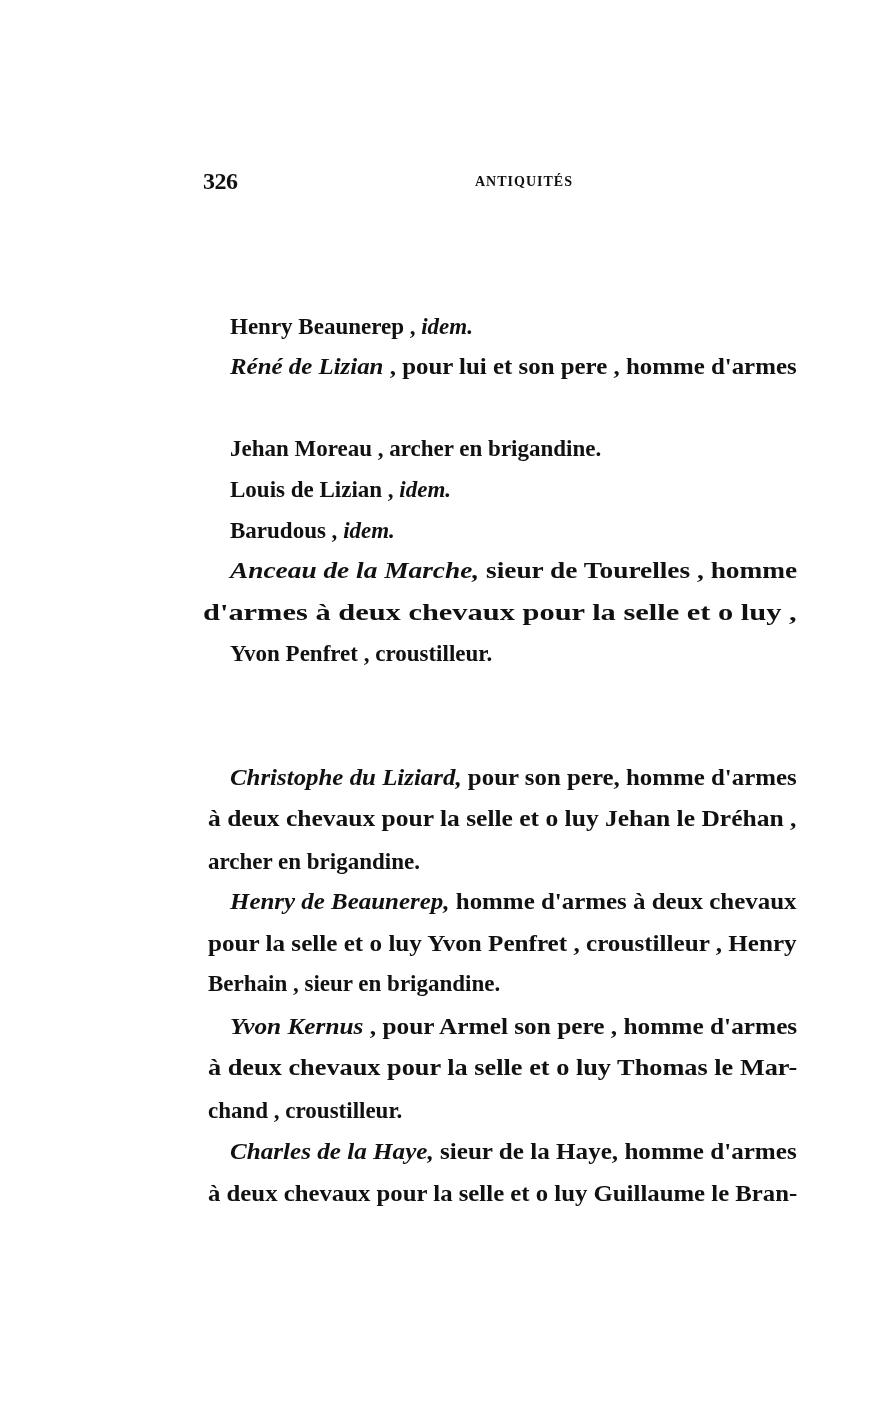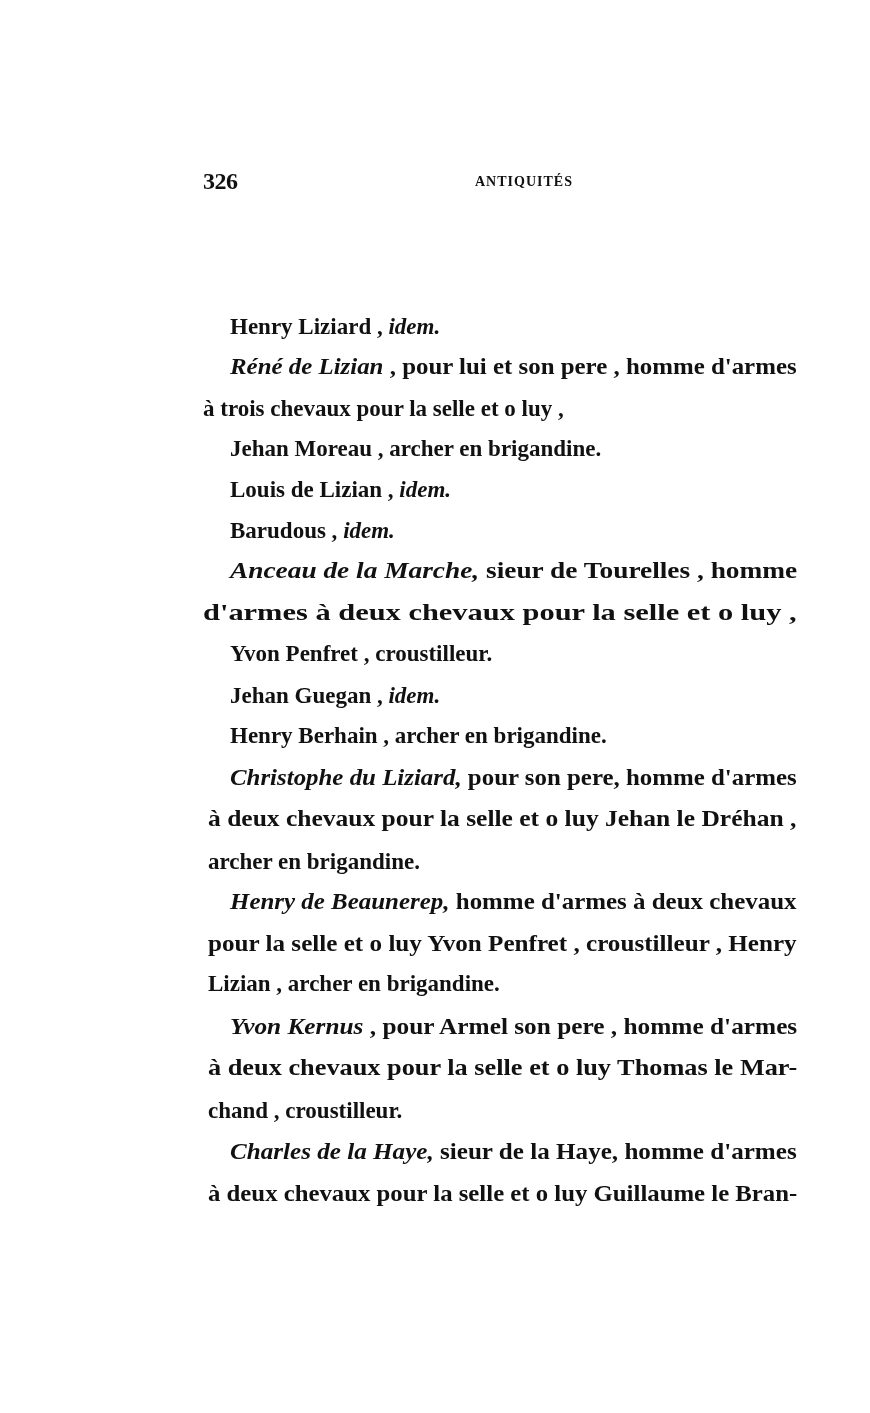--- a/index.html
+++ b/index.html
@@ -18,35 +18,32 @@
 </style>
 </head>
 <body>
 
 <div class="page">
   <div class="header">
     <span class="pagenum">326</span>
     <span class="running">ANTIQUITÉS</span>
   </div>
 
-  <div class="line l1" style="top:296px"><span>Henry Liziard , </span><span class="it">idem.</span><span></span></div>
+  <div class="line l1" style="top:296px"><span>Henry Beaunerep , </span><span class="it">idem.</span><span></span></div>
   <div class="line l1" style="top: 336px; transform: scaleX(1.082);"><span class="it">Réné de Lizian</span><span> , pour lui et son pere , homme d'armes</span><span></span></div>
-  <div class="line l0" style="top:378px"><span>à trois chevaux pour la selle et o luy ,</span><span class="it"></span><span></span></div>
   <div class="line l1" style="top:418px"><span>Jehan Moreau , archer en brigandine.</span><span class="it"></span><span></span></div>
   <div class="line l1" style="top:459px"><span>Louis de Lizian , </span><span class="it">idem.</span><span></span></div>
   <div class="line l1" style="top:500px"><span>Barudous , </span><span class="it">idem.</span><span></span></div>
   <div class="line l1" style="top: 540px; transform: scaleX(1.189);"><span class="it">Anceau de la Marche,</span><span> sieur de Tourelles , homme</span><span></span></div>
   <div class="line l0" style="top: 582px; transform: scaleX(1.323);"><span>d'armes à deux chevaux pour la selle et o luy ,</span><span class="it"></span><span></span></div>
   <div class="line l1" style="top:623px"><span>Yvon Penfret , croustilleur.</span><span class="it"></span><span></span></div>
-  <div class="line l1" style="top:665px"><span>Jehan Guegan , </span><span class="it">idem.</span><span></span></div>
-  <div class="line l1" style="top:705px"><span>Henry Berhain , archer en brigandine.</span><span class="it"></span><span></span></div>
   <div class="line l1" style="top: 747px; transform: scaleX(1.082);"><span class="it">Christophe du Liziard,</span><span> pour son pere, homme d'armes</span><span></span></div>
   <div class="line ln" style="top: 788px; transform: scaleX(1.109);"><span>à deux chevaux pour la selle et o luy Jehan le Dréhan ,</span><span class="it"></span><span></span></div>
   <div class="line ln" style="top:831px"><span>archer en brigandine.</span><span class="it"></span><span></span></div>
   <div class="line l1" style="top: 871px; transform: scaleX(1.084);"><span class="it">Henry de Beaunerep,</span><span> homme d'armes à deux chevaux</span><span></span></div>
   <div class="line ln" style="top: 913px; transform: scaleX(1.093);"><span>pour la selle et o luy Yvon Penfret , croustilleur , Henry</span><span class="it"></span><span></span></div>
-  <div class="line ln" style="top:953px"><span>Lizian , archer en brigandine.</span><span class="it"></span><span></span></div>
+  <div class="line ln" style="top:953px"><span>Berhain , sieur en brigandine.</span><span class="it"></span><span></span></div>
   <div class="line l1" style="top: 996px; transform: scaleX(1.101);"><span class="it">Yvon Kernus</span><span> , pour Armel son pere , homme d'armes</span><span></span></div>
   <div class="line ln" style="top: 1037px; transform: scaleX(1.144);"><span>à deux chevaux pour la selle et o luy Thomas le Mar-</span><span class="it"></span><span></span></div>
   <div class="line ln" style="top:1080px"><span>chand , croustilleur.</span><span class="it"></span><span></span></div>
   <div class="line l1" style="top: 1121px; transform: scaleX(1.092);"><span class="it">Charles de la Haye,</span><span> sieur de la Haye, homme d'armes</span><span></span></div>
   <div class="line ln" style="top: 1163px; transform: scaleX(1.077);"><span>à deux chevaux pour la selle et o luy Guillaume le Bran-</span><span class="it"></span><span></span></div>
 </div>
 
 </body></html>

